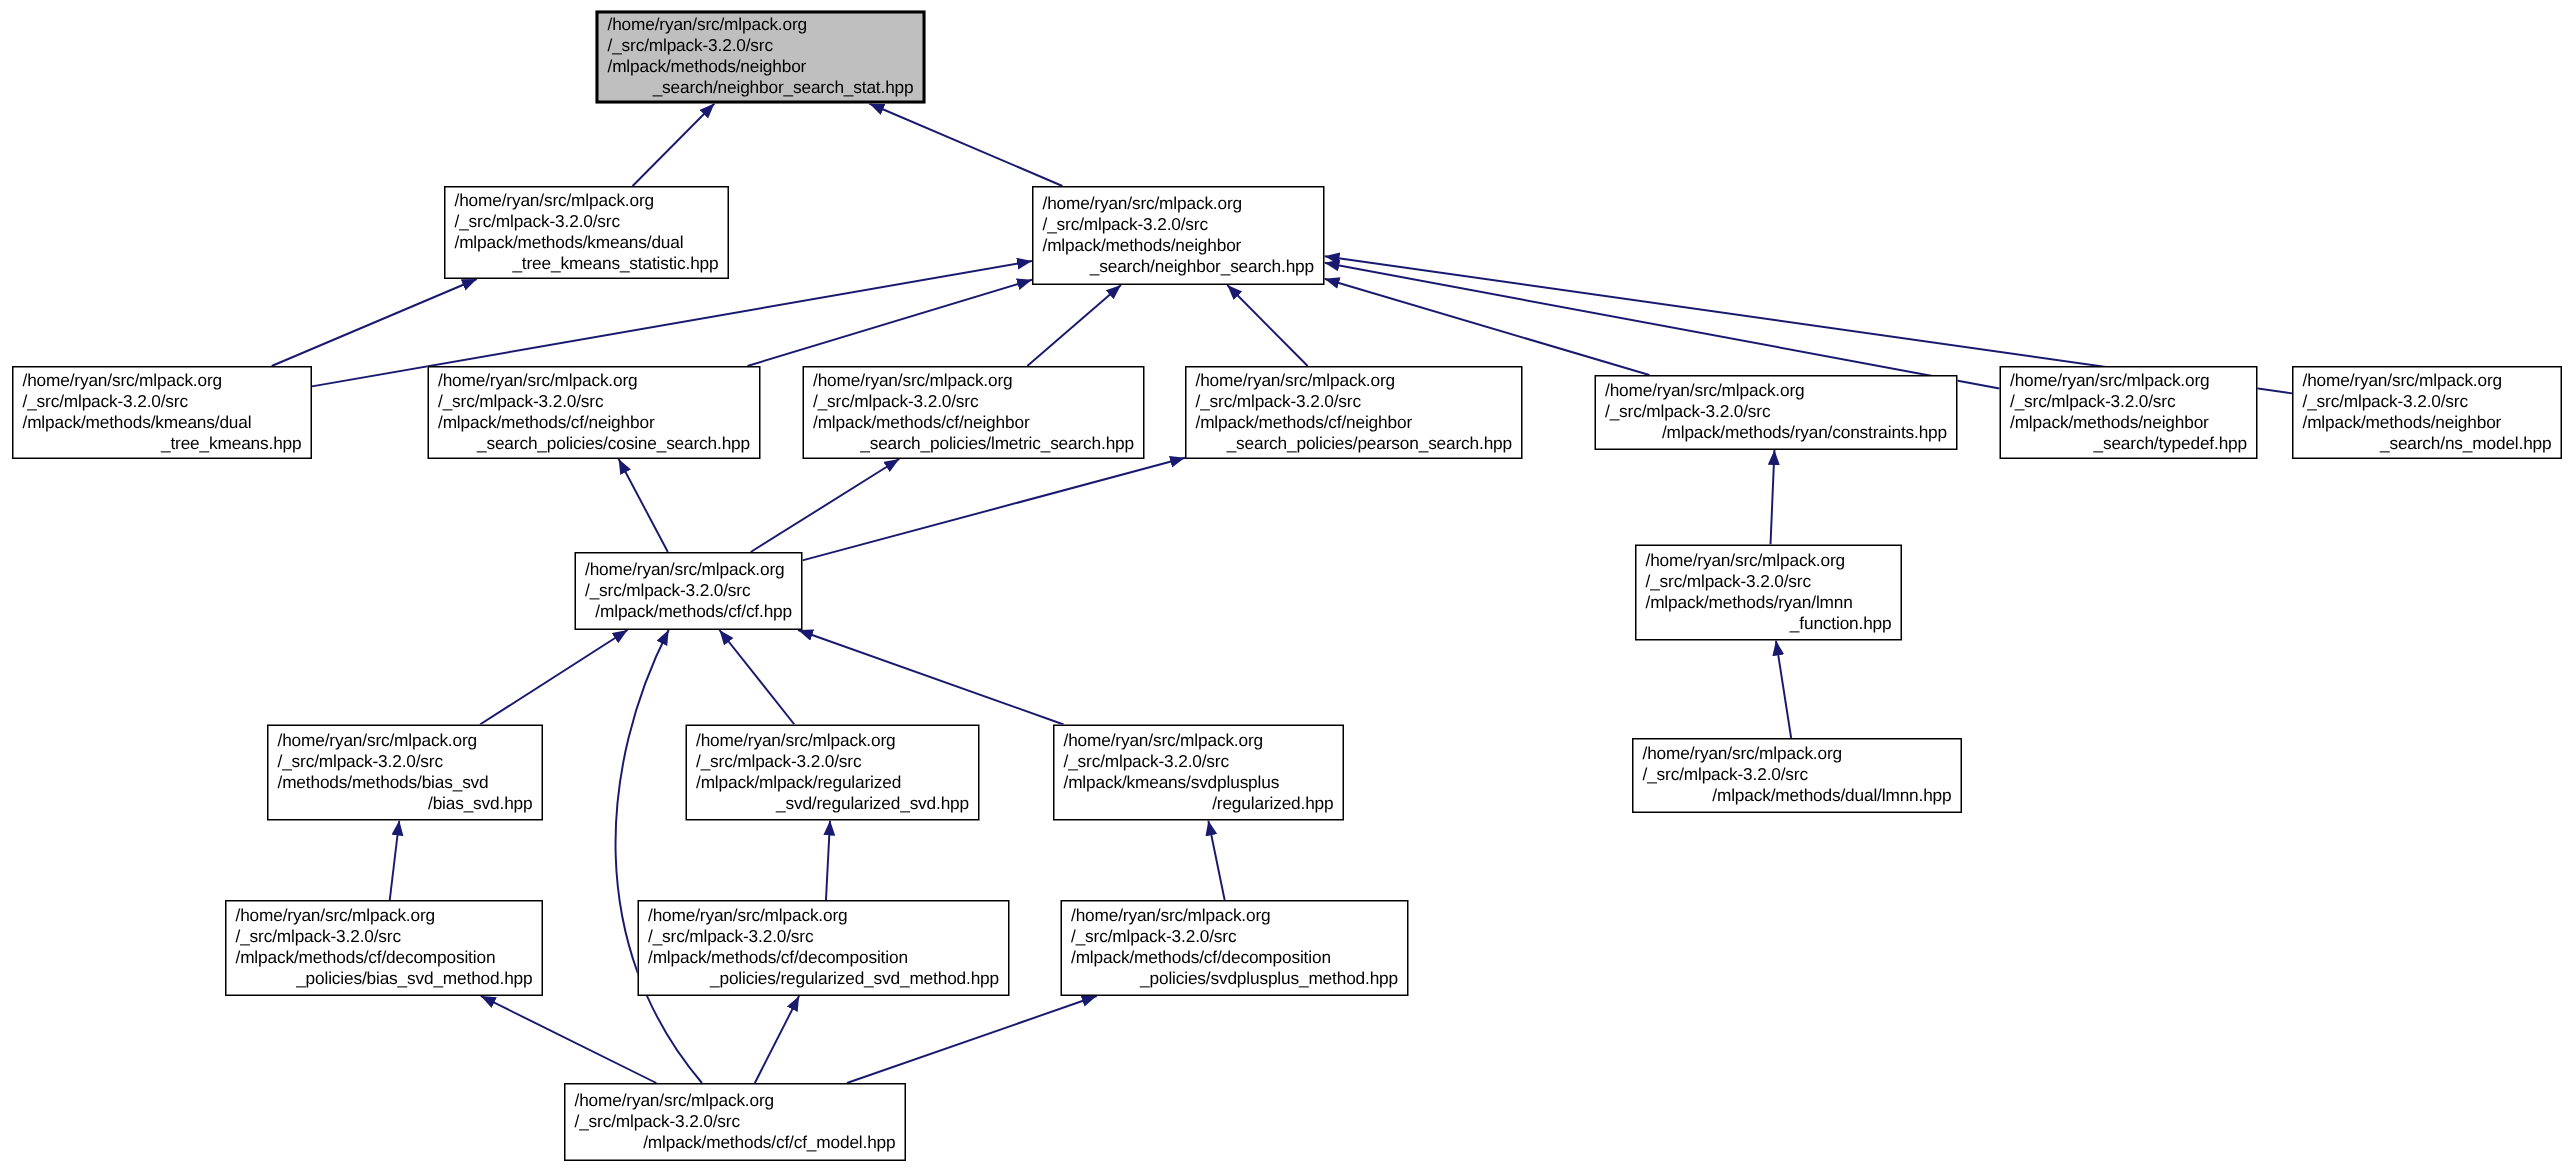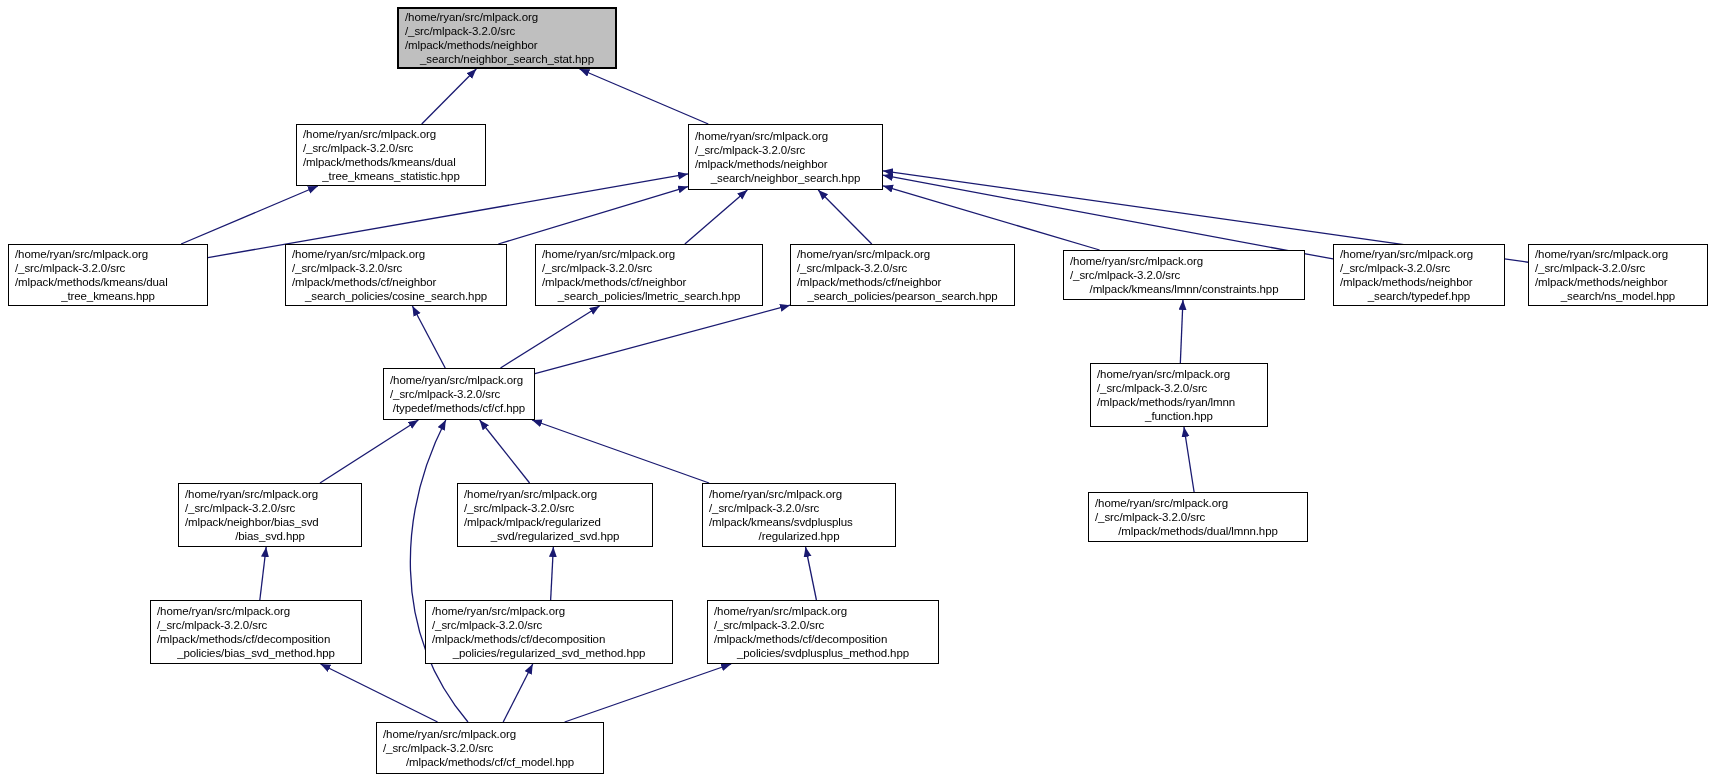--- a/index.html
+++ b/index.html
@@ -10,21 +10,21 @@
   #edges{position:absolute;left:0;top:0;}
   .node{
     position:absolute;box-sizing:border-box;
     border:1px solid #000;color:#000;
     font-size:11.5px;line-height:14px;letter-spacing:-0.1px;
     padding:15px 6px;display:flex;flex-direction:column;justify-content:center;
     cursor:pointer;z-index:2;
   }
   .node.root{border-width:2px;}
   .ln{white-space:nowrap;text-align:left;}
-  .ln.last{text-align:center;}
+  .ln.last{text-align:right;}
 </style>
 </head>
 <body>
 
 <div id="graph" style="background: rgb(255, 255, 255);">
   <svg id="edges" width="1714" height="779">
       <defs>
         <marker id="arrowhead" markerUnits="userSpaceOnUse" markerWidth="12" markerHeight="10" refX="10" refY="4" orient="auto">
           <path d="M0,0 L10,4 L0,8 z" fill="#191970"></path>
         </marker>
@@ -93,49 +93,49 @@
     </div>
     <div class="node" style="left: 790px; top: 244px; width: 225px; height: 62px; background: rgb(255, 255, 255); border-color: rgb(0, 0, 0); color: rgb(0, 0, 0);">
       <div class="ln">/home/ryan/src/mlpack.org</div>
       <div class="ln">/_src/mlpack-3.2.0/src</div>
       <div class="ln">/mlpack/methods/cf/neighbor</div>
       <div class="ln last">_search_policies/pearson_search.hpp</div>
     </div>
     <div class="node" style="left: 1063px; top: 250px; width: 242px; height: 50px; background: rgb(255, 255, 255); border-color: rgb(0, 0, 0); color: rgb(0, 0, 0);">
       <div class="ln">/home/ryan/src/mlpack.org</div>
       <div class="ln">/_src/mlpack-3.2.0/src</div>
-      <div class="ln last">/mlpack/kmeans/lmnn/constraints.hpp</div>
+      <div class="ln last">/mlpack/methods/ryan/constraints.hpp</div>
     </div>
     <div class="node" style="left: 1333px; top: 244px; width: 172px; height: 62px; background: rgb(255, 255, 255); border-color: rgb(0, 0, 0); color: rgb(0, 0, 0);">
       <div class="ln">/home/ryan/src/mlpack.org</div>
       <div class="ln">/_src/mlpack-3.2.0/src</div>
       <div class="ln">/mlpack/methods/neighbor</div>
       <div class="ln last">_search/typedef.hpp</div>
     </div>
     <div class="node" style="left: 1528px; top: 244px; width: 180px; height: 62px; background: rgb(255, 255, 255); border-color: rgb(0, 0, 0); color: rgb(0, 0, 0);">
       <div class="ln">/home/ryan/src/mlpack.org</div>
       <div class="ln">/_src/mlpack-3.2.0/src</div>
       <div class="ln">/mlpack/methods/neighbor</div>
       <div class="ln last">_search/ns_model.hpp</div>
     </div>
     <div class="node" style="left: 383px; top: 368px; width: 152px; height: 52px; background: rgb(255, 255, 255); border-color: rgb(0, 0, 0); color: rgb(0, 0, 0);">
       <div class="ln">/home/ryan/src/mlpack.org</div>
       <div class="ln">/_src/mlpack-3.2.0/src</div>
-      <div class="ln last">/typedef/methods/cf/cf.hpp</div>
+      <div class="ln last">/mlpack/methods/cf/cf.hpp</div>
     </div>
     <div class="node" style="left: 1090px; top: 363px; width: 178px; height: 64px; background: rgb(255, 255, 255); border-color: rgb(0, 0, 0); color: rgb(0, 0, 0);">
       <div class="ln">/home/ryan/src/mlpack.org</div>
       <div class="ln">/_src/mlpack-3.2.0/src</div>
       <div class="ln">/mlpack/methods/ryan/lmnn</div>
       <div class="ln last">_function.hpp</div>
     </div>
     <div class="node" style="left: 178px; top: 483px; width: 184px; height: 64px; background: rgb(255, 255, 255); border-color: rgb(0, 0, 0); color: rgb(0, 0, 0);">
       <div class="ln">/home/ryan/src/mlpack.org</div>
       <div class="ln">/_src/mlpack-3.2.0/src</div>
-      <div class="ln">/mlpack/neighbor/bias_svd</div>
+      <div class="ln">/methods/methods/bias_svd</div>
       <div class="ln last">/bias_svd.hpp</div>
     </div>
     <div class="node" style="left: 457px; top: 483px; width: 196px; height: 64px; background: rgb(255, 255, 255); border-color: rgb(0, 0, 0); color: rgb(0, 0, 0);">
       <div class="ln">/home/ryan/src/mlpack.org</div>
       <div class="ln">/_src/mlpack-3.2.0/src</div>
       <div class="ln">/mlpack/mlpack/regularized</div>
       <div class="ln last">_svd/regularized_svd.hpp</div>
     </div>
     <div class="node" style="left: 702px; top: 483px; width: 194px; height: 64px; background: rgb(255, 255, 255); border-color: rgb(0, 0, 0); color: rgb(0, 0, 0);">
       <div class="ln">/home/ryan/src/mlpack.org</div>

